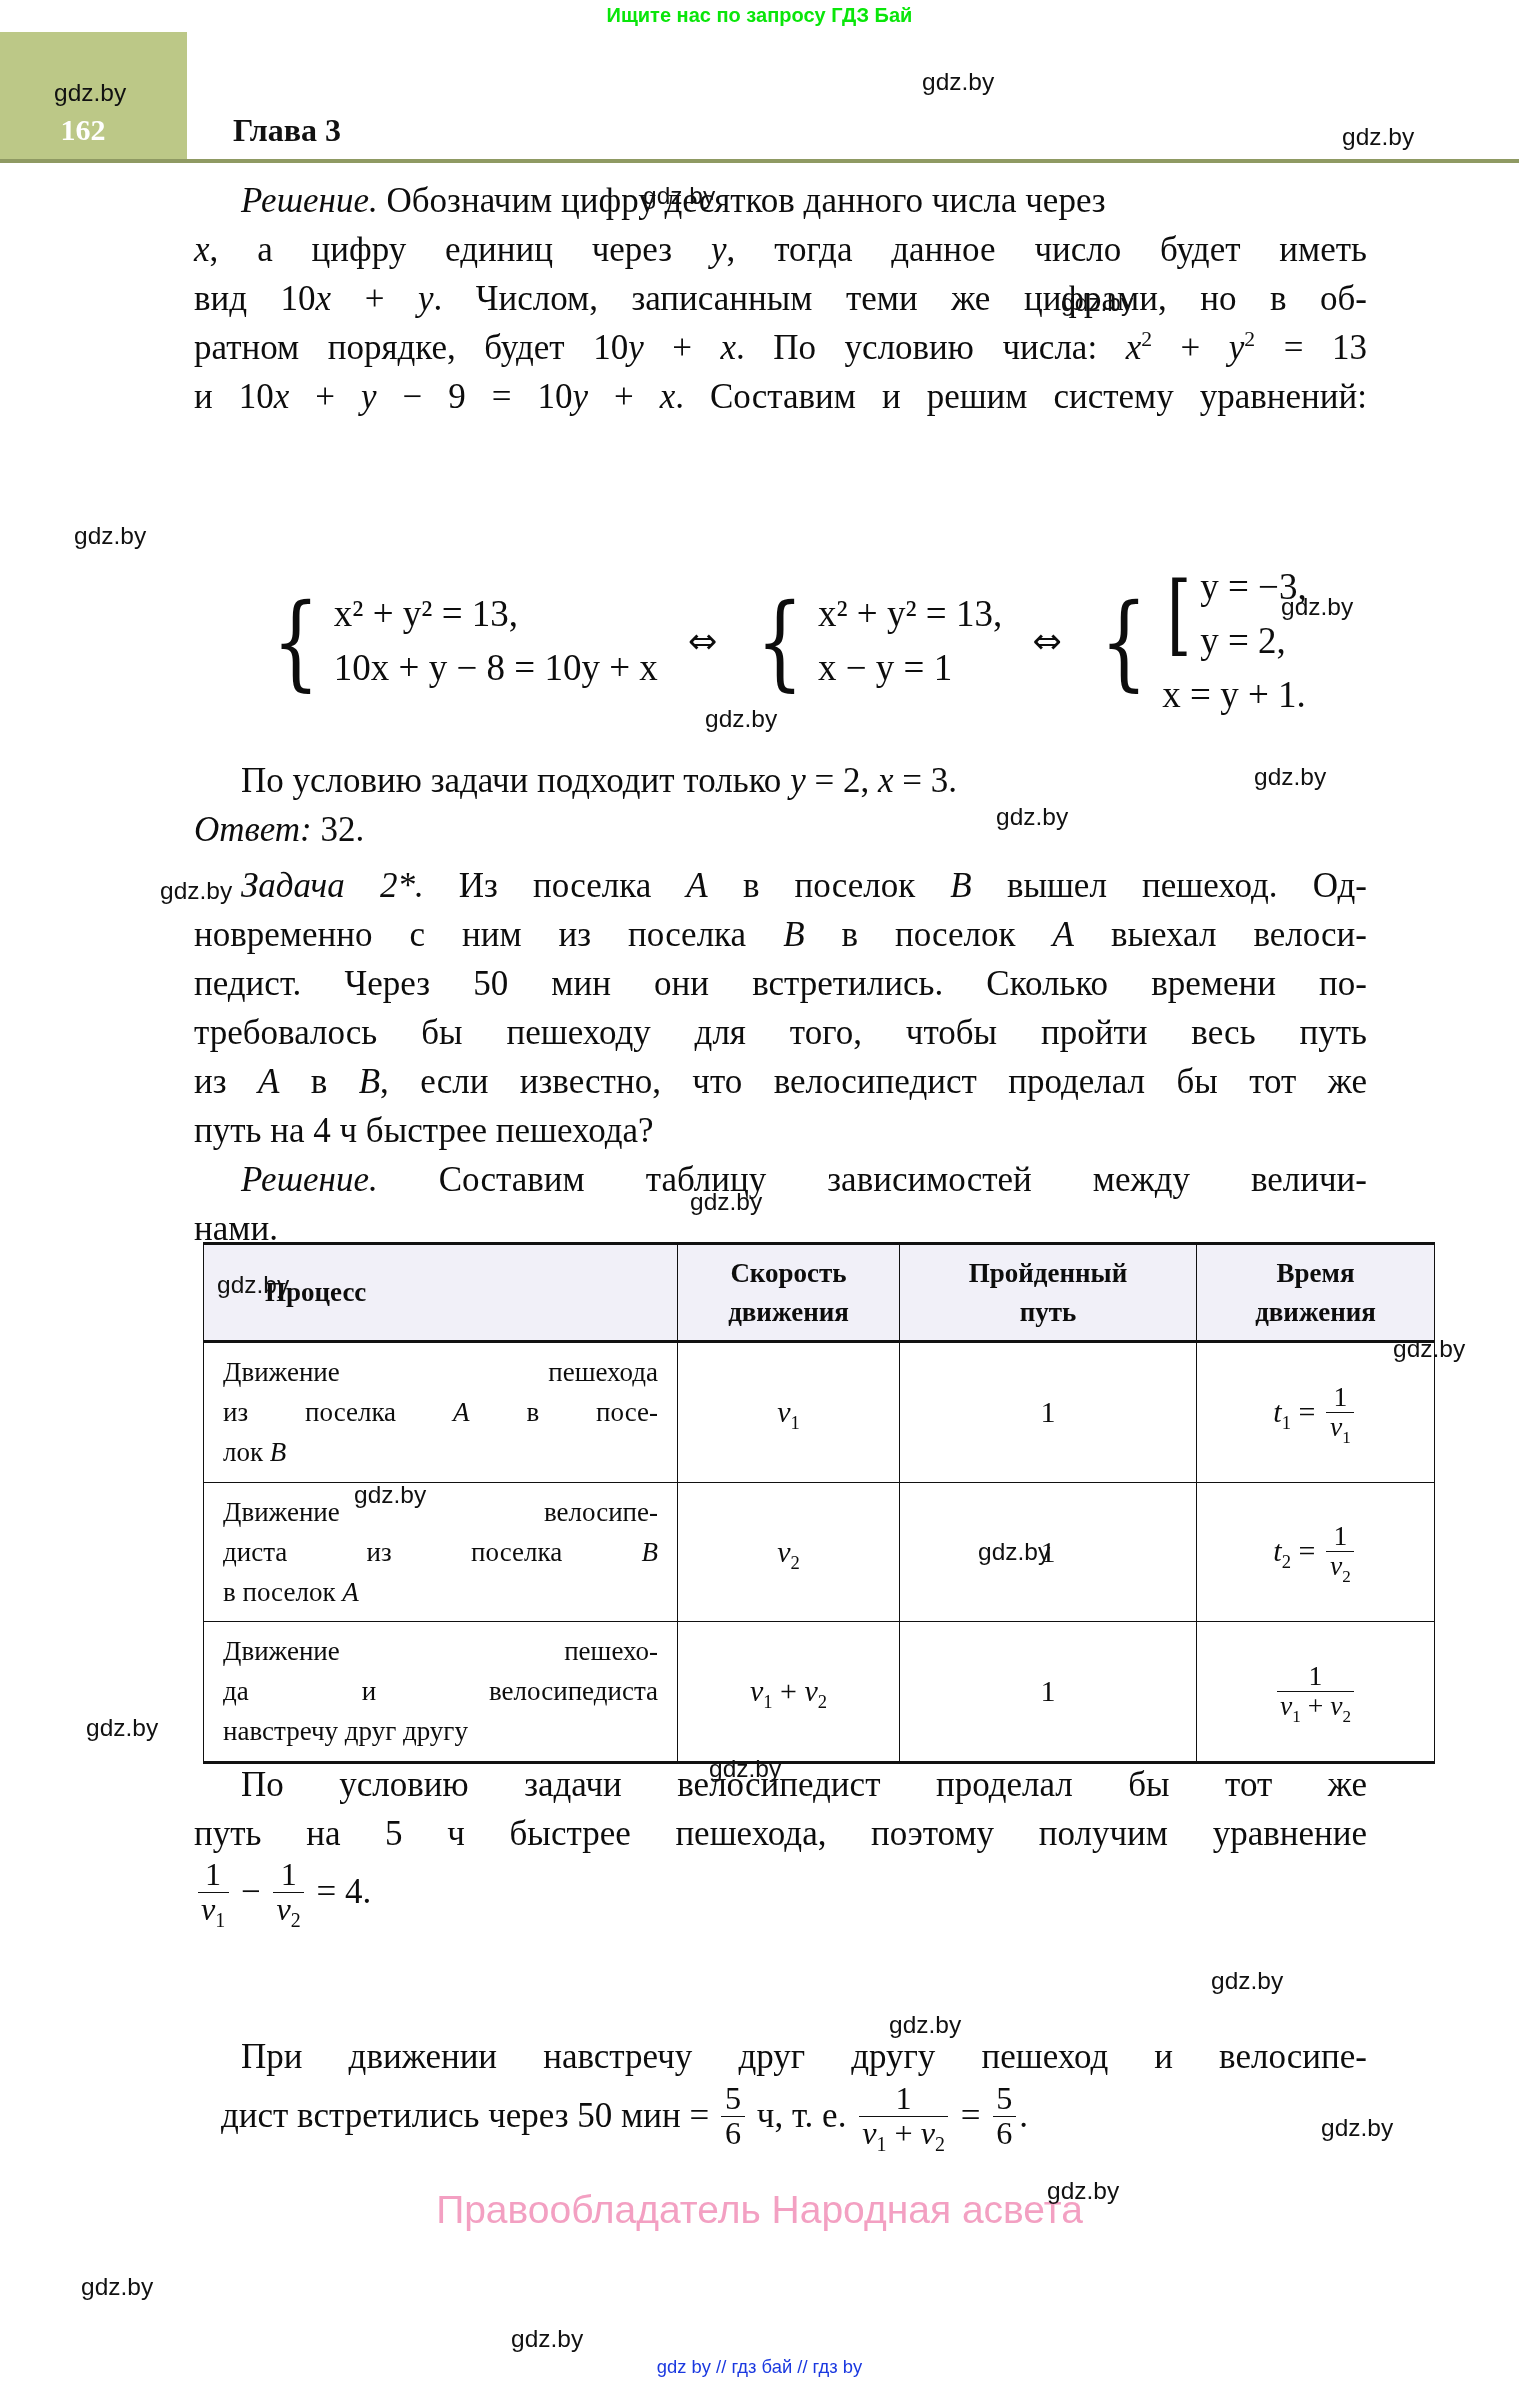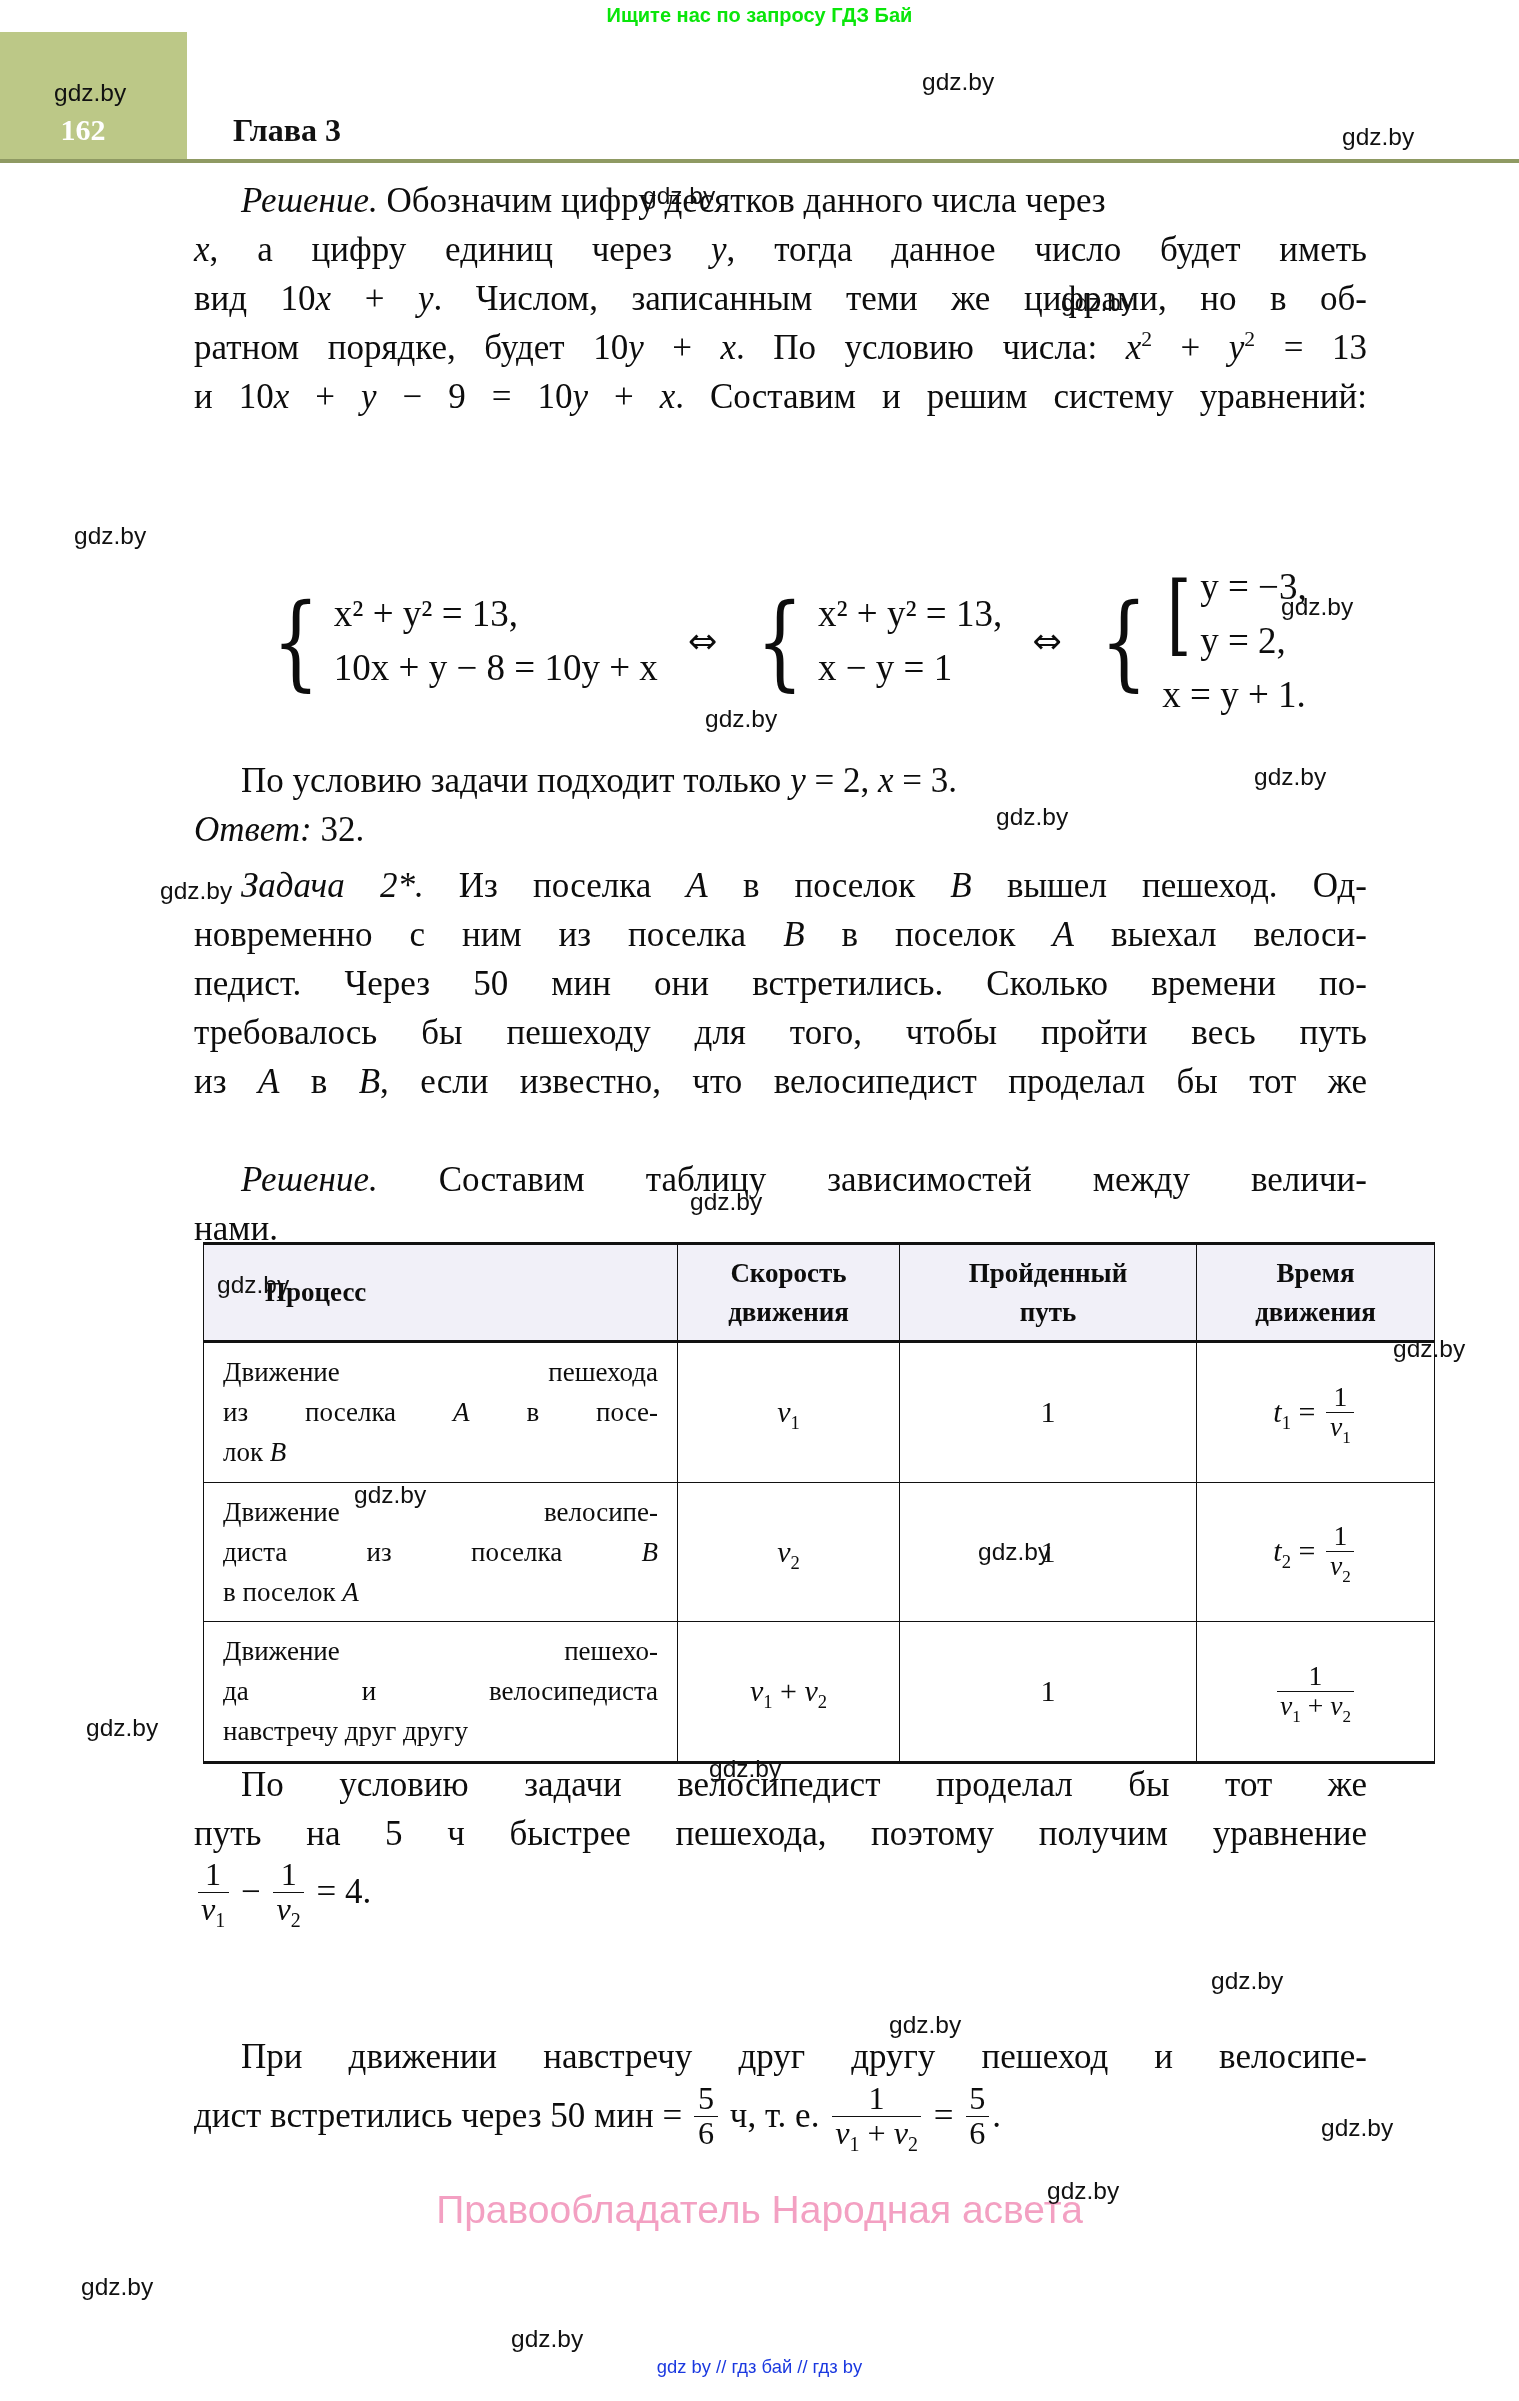--- a/index.html
+++ b/index.html
@@ -297,20 +297,21 @@
       <span class="ital">Задача 2*.</span><span> Из поселка </span><span class="mvar">A</span><span> в поселок </span><span class="mvar">B</span><span> вышел пешеход. Од-</span>
     </p>
     <p class="para" style="text-align:justify; text-align-last:justify;">
       <span>новременно с ним из поселка </span><span class="mvar">B</span><span> в поселок </span><span class="mvar">A</span><span> выехал велоси-</span>
     </p>
     <p class="para" style="text-align:justify; text-align-last:justify;">педист. Через 50 мин они встретились. Сколько времени по-</p>
     <p class="para" style="text-align:justify; text-align-last:justify;">требовалось бы пешеходу для того, чтобы пройти весь путь</p>
     <p class="para" style="text-align:justify; text-align-last:justify;">
       <span>из </span><span class="mvar">A</span><span> в </span><span class="mvar">B</span><span>, если известно, что велосипедист проделал бы тот же</span>
     </p>
+    <p class="para" style="text-align:left;">путь на 4 ч быстрее пешехода?</p>
   </div>
 
   <div class="block" style="left:194px; top:991px; width:1173px;">
     <p class="para" style="text-indent:47px; text-align:justify; text-align-last:justify;">
       <span class="ital">Решение.</span><span> Составим таблицу зависимостей между величи-</span>
     </p>
     <p class="para" style="text-align:left;">нами.</p>
   </div>
 
   <table class="deps" style="left:203px; top:1078px; width:1159px;">
@@ -385,21 +386,21 @@
   <div class="block" style="left:194px; top:1596px; width:1173px;">
     <p class="para" style="text-indent:47px; text-align:justify; text-align-last:justify;">По условию задачи велосипедист проделал бы тот же</p>
     <p class="para" style="text-align:justify; text-align-last:justify;">путь на 5 ч быстрее пешехода, поэтому получим уравнение</p>
     <p class="para" style="text-align:left; line-height:68px;">
       <span class="frac"><span class="num">1</span><span class="den"><span class="mvar">v</span><sub class="sb">1</sub></span></span><span> − </span><span class="frac"><span class="num">1</span><span class="den"><span class="mvar">v</span><sub class="sb">2</sub></span></span><span> = 4.</span>
     </p>
   </div>
 
   <div class="block" style="left:194px; top:1868px; width:1173px;">
     <p class="para" style="text-indent:47px; text-align:justify; text-align-last:justify;">При движении навстречу друг другу пешеход и велосипе-</p>
-    <p class="para" style="text-align:left; line-height:70px;">
+    <p class="para" style="text-align:left; line-height:70px;margin-left:27px;">
       <span>дист встретились через 50 мин = </span><span class="frac"><span class="num">5</span><span class="den">6</span></span><span> ч, т. е. </span><span class="frac"><span class="num">1</span><span class="den"><span class="mvar">v</span><sub class="sb">1</sub><span> + </span><span class="mvar">v</span><sub class="sb">2</sub></span></span><span> = </span><span class="frac"><span class="num">5</span><span class="den">6</span></span><span>.</span>
     </p>
   </div>
 
 </div>
 
 <div class="copyright" style="color: rgb(243, 160, 194);">Правообладатель Народная асвета</div>
 <div class="bottom-links" style="color: rgb(27, 57, 224);">gdz by  //  гдз бай  //  гдз by</div>
 
 <div id="watermark-layer">

